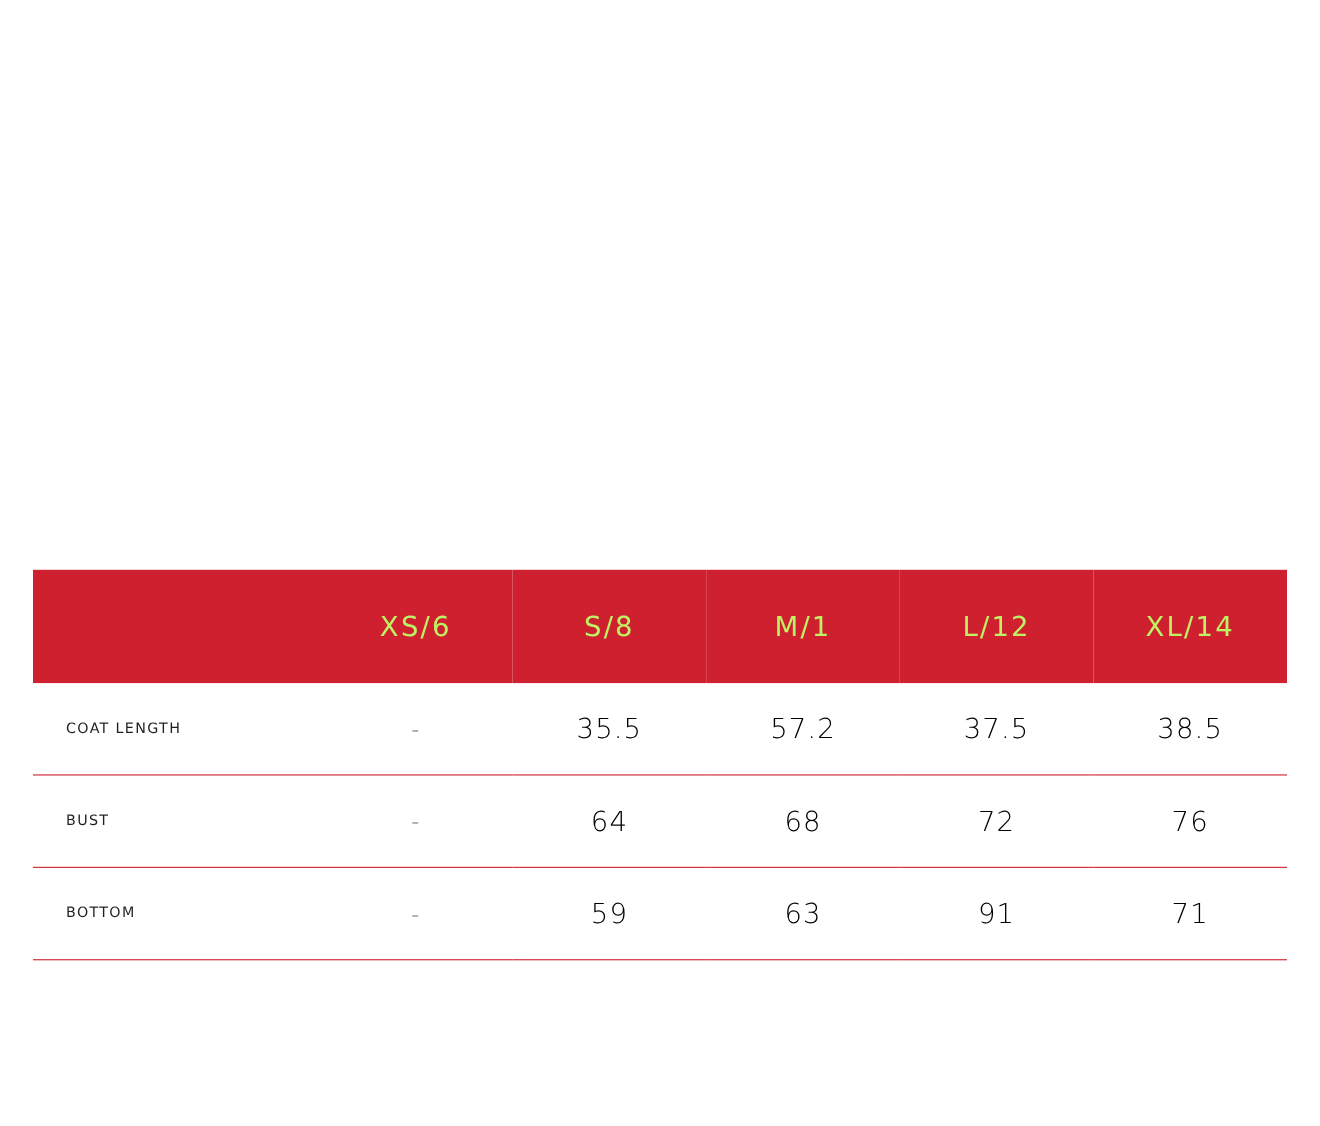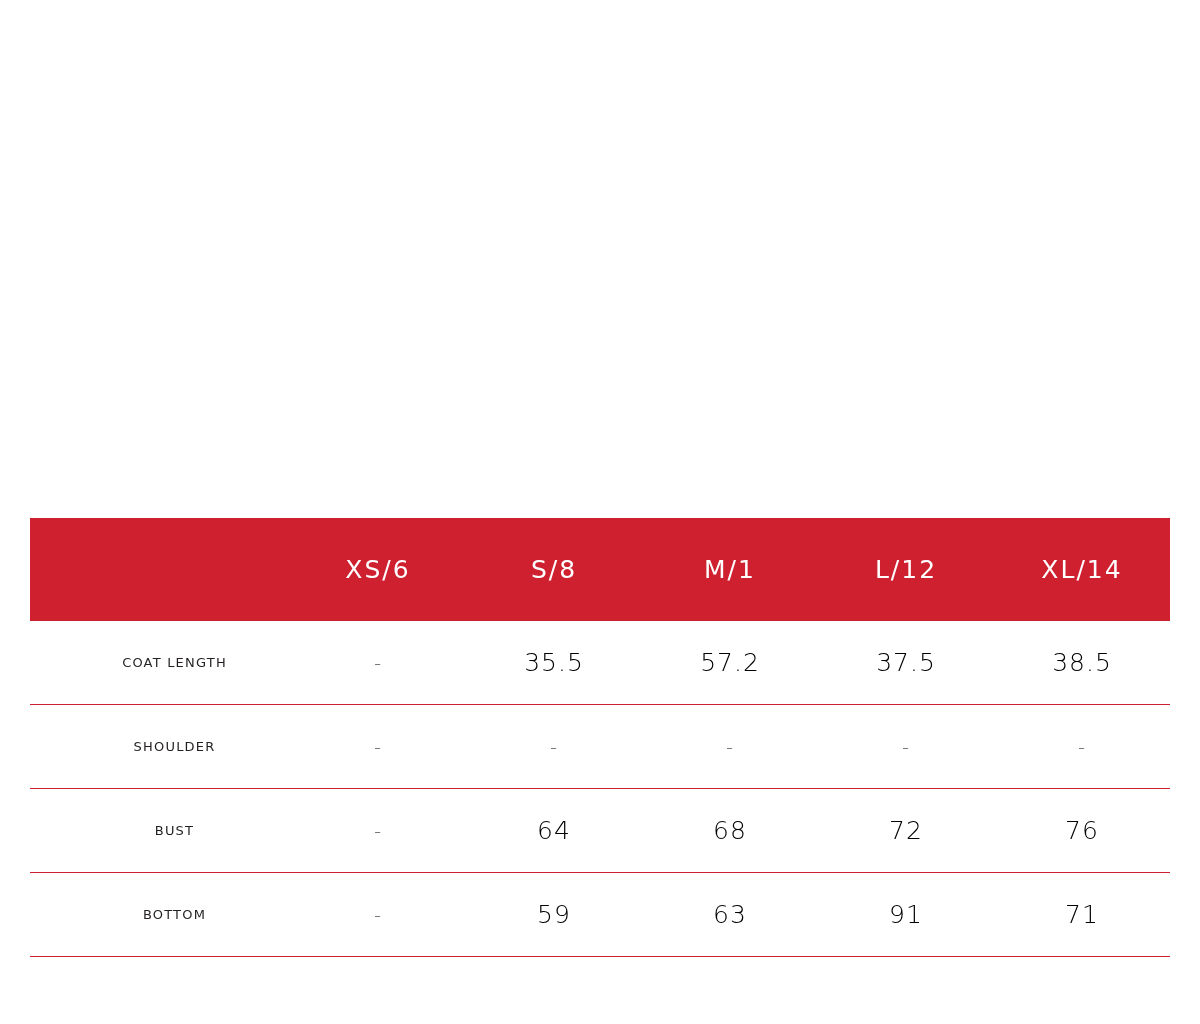--- a/index.html
+++ b/index.html
@@ -30,21 +30,21 @@
   }
 
   table.size-table {
     width: 100%;
     border-collapse: collapse;
     table-layout: fixed;
   }
 
   table.size-table thead th {
     background: #cf2030;
-    color: #ffffff;
+    color: #bef264;
     font-weight: 400;
     font-size: 25px;
     letter-spacing: 2px;
     padding: 0;
     height: 103px;
     vertical-align: middle;
     text-align: center;
   }
 
   table.size-table thead th.corner {
@@ -57,21 +57,21 @@
     height: 81px;
     vertical-align: middle;
     text-align: center;
     font-size: 25px;
     font-weight: 300;
     color: #000000;
     letter-spacing: 1px;
   }
 
   table.size-table tbody td.row-label {
-    text-align: center;
+    text-align: left;
     padding-left: 30px;
     font-size: 13px;
     letter-spacing: 1.2px;
     color: #231f20;
     font-weight: 400;
   }
 
   table.size-table tbody td.dash {
     font-size: 20px;
     color: #555;
@@ -97,28 +97,20 @@
       <tbody>
         <tr>
           <td class="row-label">COAT LENGTH</td>
           <td class="dash">-</td>
           <td>35.5</td>
           <td>57.2</td>
           <td>37.5</td>
           <td>38.5</td>
         </tr>
         <tr>
-          <td class="row-label">SHOULDER</td>
-          <td class="dash">-</td>
-          <td class="dash">-</td>
-          <td class="dash">-</td>
-          <td class="dash">-</td>
-          <td class="dash">-</td>
-        </tr>
-        <tr>
           <td class="row-label">BUST</td>
           <td class="dash">-</td>
           <td>64</td>
           <td>68</td>
           <td>72</td>
           <td>76</td>
         </tr>
         <tr>
           <td class="row-label">BOTTOM</td>
           <td class="dash">-</td>

